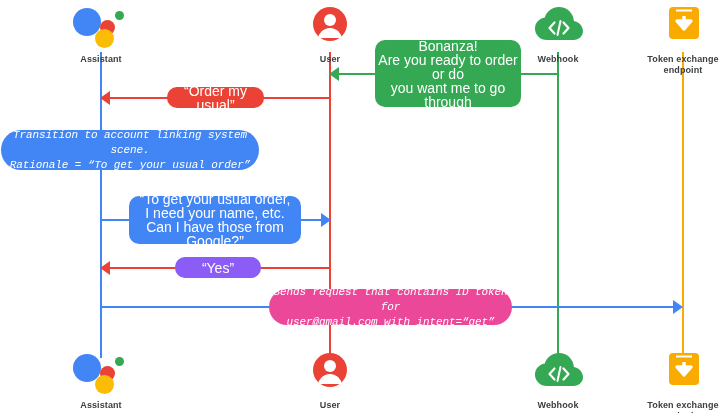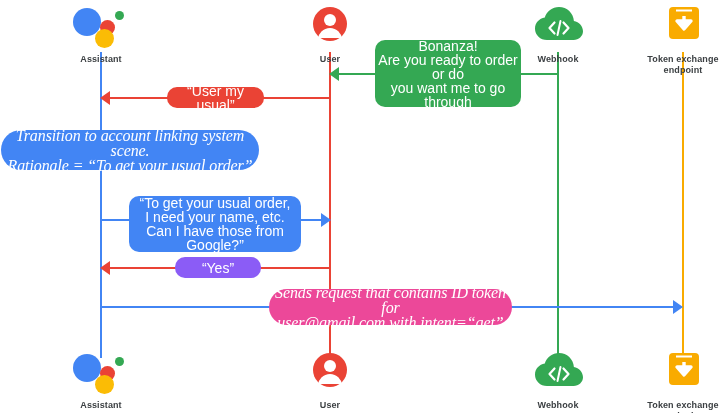--- a/index.html
+++ b/index.html
@@ -130,23 +130,23 @@
     align-items: center;
     justify-content: center;
     white-space: pre-line;
   }
   .bubble.speech {
     font-family: "Liberation Sans", sans-serif;
     font-size: 14px;
     line-height: 14px;
   }
   .bubble.code {
-    font-family: Liberation Serif, serif;
+    font-family: Liberation Mono, monospace;
     font-style: italic;
-    font-size: 16px;
+    font-size: 11px;
     line-height: 15px;
     letter-spacing: -0.1px;
     border-radius: 20px;
   }
 </style>
 </head>
 <body>
 
 <div id="canvas">
 
@@ -200,28 +200,28 @@
 
   <div class="arrow-line" style="left:336px; top:73px; width:222px; background:#34A853;"></div>
   <div class="arrow-head" style="left:329px; top:67px; border-right:10px solid #34A853;"></div>
   <div class="bubble speech" style="left:375px; top:40px; width:146px; height:67px; background:#34A853;">“Welcome to Boba Bonanza!
 Are you ready to order or do
 you want me to go through
 the drinks with you?”</div>
 
   <div class="arrow-line" style="left:107px; top:97px; width:223px; background:#EA4335;"></div>
   <div class="arrow-head" style="left:100px; top:91px; border-right:10px solid #EA4335;"></div>
-  <div class="bubble speech" style="left:167px; top:87px; width:97px; height:21px; background:#EA4335;">“User my usual”</div>
+  <div class="bubble speech" style="left:167px; top:87px; width:97px; height:21px; background:#EA4335;">“Order my usual”</div>
 
   <div class="bubble code" style="left:1px; top:130px; width:258px; height:40px; background:#4285F4;">Transition to account linking system scene.
 Rationale = “To get your usual order”</div>
 
   <div class="arrow-line" style="left:100px; top:219px; width:223px; background:#4285F4;"></div>
   <div class="arrow-head" style="left:321px; top:213px; border-left:10px solid #4285F4;"></div>
-  <div class="bubble speech" style="left:129px; top:196px; width:172px; height:56px; background:#4285F4;">“To get your usual order,
+  <div class="bubble speech" style="left:129px; top:196px; width:172px; height:48px; background:#4285F4;">“To get your usual order,
 I need your name, etc.
 Can I have those from Google?”</div>
 
   <div class="arrow-line" style="left:107px; top:267px; width:223px; background:#EA4335;"></div>
   <div class="arrow-head" style="left:100px; top:261px; border-right:10px solid #EA4335;"></div>
   <div class="bubble speech" style="left:175px; top:257px; width:86px; height:21px; background:#8b5cf6;">“Yes”</div>
 
   <div class="arrow-line" style="left:100px; top:306px; width:575px; background:#4285F4;"></div>
   <div class="arrow-head" style="left:673px; top:300px; border-left:10px solid #4285F4;"></div>
   <div class="bubble code" style="left:269px; top:289px; width:243px; height:36px; background:#ec4899;">Sends request that contains ID token for

